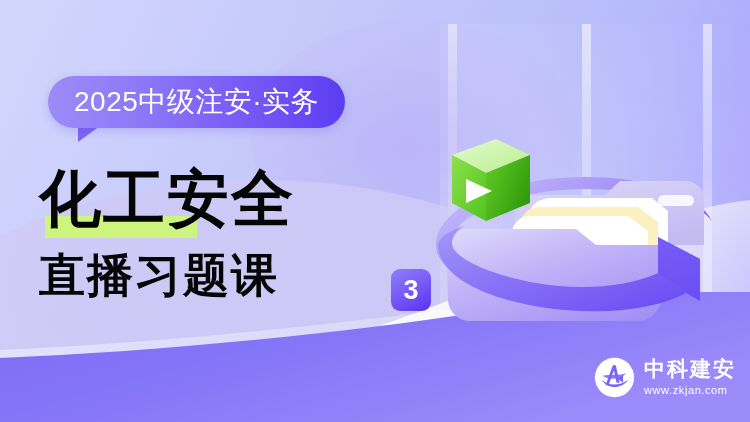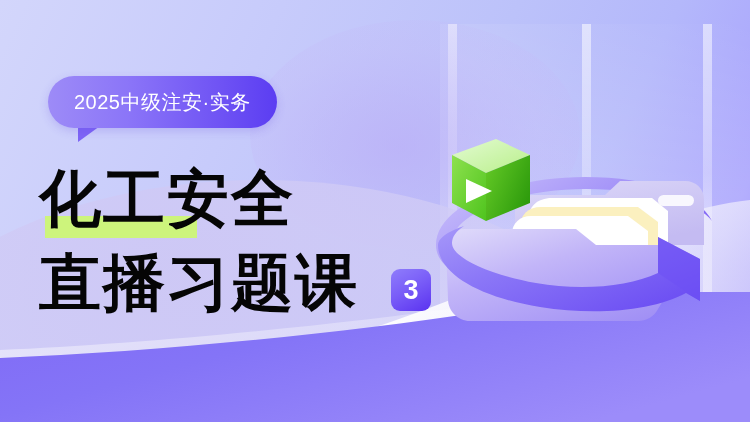--- a/index.html
+++ b/index.html
@@ -52,21 +52,21 @@
   .pill{
     position:absolute;left:48px;top:76px;
     height:52px;padding:0 26px;
     display:flex;align-items:center;
     border-radius:26px;
     background:linear-gradient(90deg,#9d8bf7 0%,#8b75f8 35%,#6f53f4 75%,#5b3df2 100%);
     box-shadow:0 3px 10px rgba(90,60,220,.20);
     z-index:6;
   }
   .pill span{
-    color:#fff;font-size:20px;letter-spacing:.5px;white-space:nowrap;
+    color:#fff;font-size:28px;letter-spacing:.5px;white-space:nowrap;
     font-family:"Liberation Sans","DejaVu Sans",sans-serif;
   }
   .pill-tail{
     position:absolute;left:78px;top:126px;
     width:0;height:0;
     border-left:0 solid transparent;
     border-right:22px solid transparent;
     border-top:16px solid #7e65f6;
     z-index:5;
   }
@@ -82,21 +82,21 @@
     position:absolute;left:39px;
     font-family:"DejaVu Serif","Liberation Serif",serif;
     font-weight:bold;
     color:#050505;
     letter-spacing:2px;
     white-space:nowrap;
     z-index:7;
     line-height:1;
   }
   .line1{top:168px;font-size:62px;}
-  .line2{top:252px;font-size:62px;}
+  .line2{top:252px;font-size:46px;}
 
   .num-badge{
     position:absolute;left:391px;top:269px;
     width:40px;height:42px;
     border-radius:9px;
     background:linear-gradient(150deg,#8f7dfb 0%,#7a5ef8 45%,#5a32f0 100%);
     display:flex;align-items:center;justify-content:center;
     z-index:7;
   }
   .num-badge span{
@@ -249,14 +249,28 @@
 
   <div class="hl"></div>
 
   <div class="line1">化工安全</div>
   <div class="line2">直播习题课</div>
 
   <div class="num-badge">
     <span>3</span>
   </div>
 
+  <div class="logo">
+    <svg class="logo-mark" viewBox="0 0 48 48">
+      <circle cx="24" cy="24" r="23" fill="#ffffff"></circle>
+      <path d="M22,10 L25.5,10 L30,30 L26.5,30 Z" fill="#7b63f5"></path>
+      <path d="M22,10 L25.5,10 L17,33 L13.5,33 Z" fill="#7b63f5"></path>
+      <path d="M9,27 C16,33 28,35 40,27 C32,38 16,38 9,27 Z" fill="#7b63f5"></path>
+      <path d="M10,22 C18,20 30,22 38,19 C30,27 17,27 10,22 Z" fill="#7b63f5" opacity="0.85"></path>
+      <path d="M27,25 L34,21 L34,30 Z" fill="#7b63f5"></path>
+    </svg>
+    <div class="logo-text">
+      <div class="logo-cn">中科建安</div>
+      <div class="logo-url">www.zkjan.com</div>
+    </div>
+  </div>
 
 </div>
 
 </body></html>

